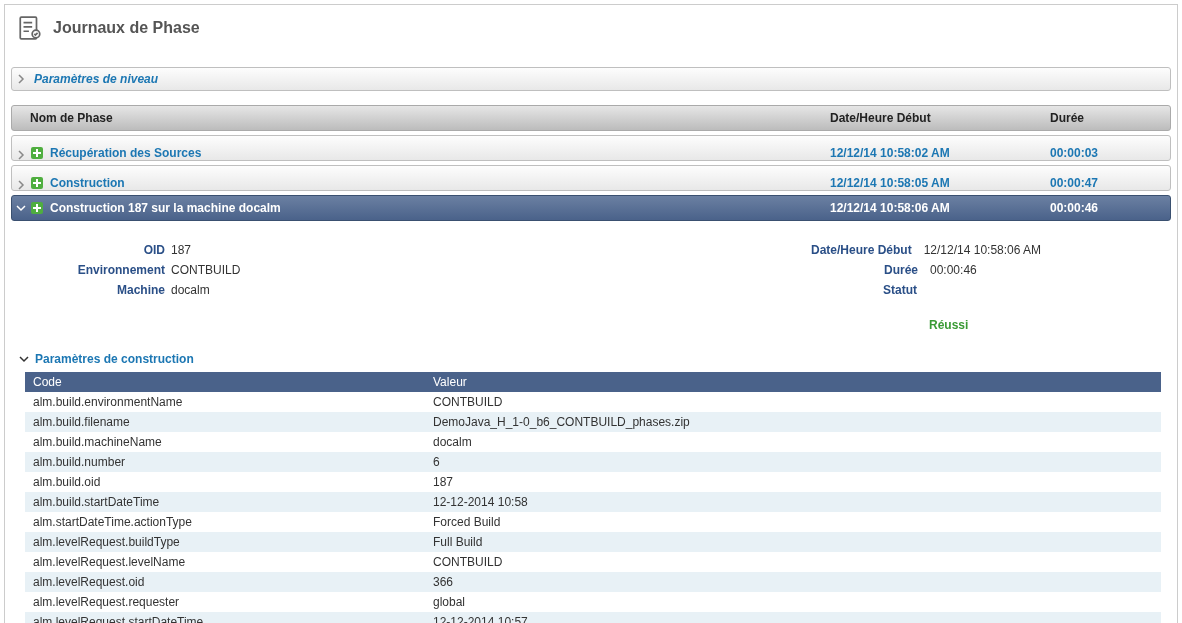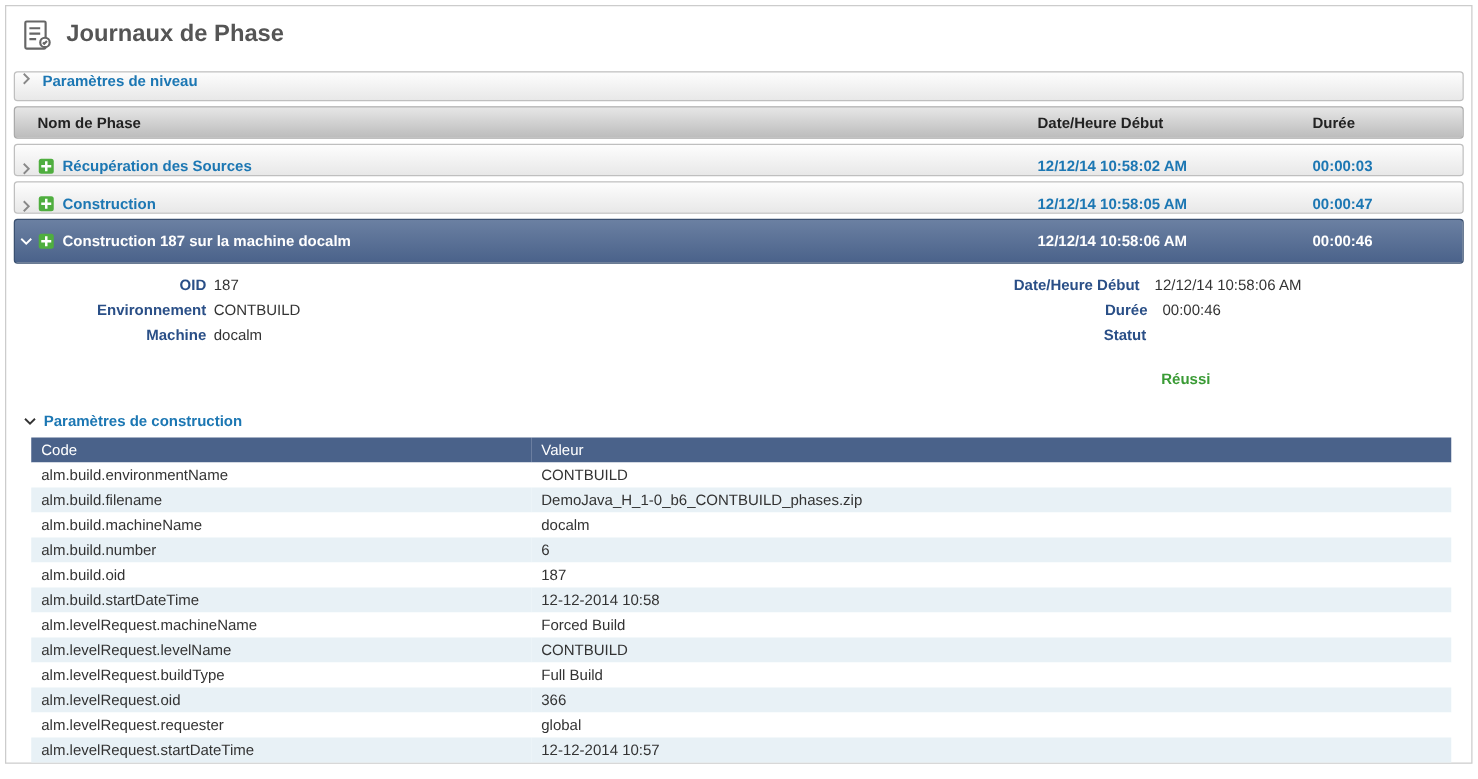--- a/index.html
+++ b/index.html
@@ -18,32 +18,34 @@
   }
   .page-header {
     display: flex;
     align-items: center;
     padding: 10px 12px 12px 12px;
   }
   .page-header .icon {
     margin-right: 10px;
   }
   .page-title {
-    font-size: 19px;
+    font-size: 16px;
     font-weight: bold;
     color: #555;
   }
   .bar {
     border: 1px solid #bfbfbf;
     border-radius: 3px;
-    margin: 4px 6px;
+    margin: 14px 6px;
     background: linear-gradient(#fdfdfd, #e8e8e8);
     display: flex;
+    align-items: center;
     padding: 0;
     height: 24px;
+    font-style: italic;
   }
   .bar .chev {
     width: 18px;
     display: flex;
     justify-content: center;
     color: #888;
     cursor: pointer;
   }
   .bar .title-link {
     color: #1c77b3;
@@ -80,25 +82,25 @@
   .phase-row .plus {
     margin-right: 6px;
     display:flex; align-items:center;
   }
   .phase-row .name { flex: 1; color: #1c77b3; }
   .phase-row .date { width: 220px; color:#1c77b3; }
   .phase-row .dur  { width: 120px; color:#1c77b3; }
   .phase-row-expanded {
     border: 1px solid #3a5070;
     border-radius: 3px;
-    margin: 4px 6px 0 6px;
+    margin: 4px 6px 12px 6px;
     background: linear-gradient(#6b80a2, #4a628a);
     display: flex;
     align-items: center;
-    height: 36px;
+    height: 26px;
     font-weight: bold;
     color: #fff;
   }
   .phase-row-expanded .chev { width:18px; display:flex; justify-content:center; color:#fff; cursor:pointer;}
   .phase-row-expanded .plus { margin-right:6px; display:flex; align-items:center;}
   .phase-row-expanded .name { flex:1; }
   .phase-row-expanded .date { width:220px; }
   .phase-row-expanded .dur  { width:120px; }
   .details {
     margin: 0 6px;
@@ -298,30 +300,30 @@
         </tr>
         <tr>
           <td class="code">alm.build.oid</td>
           <td>187</td>
         </tr>
         <tr>
           <td class="code">alm.build.startDateTime</td>
           <td>12-12-2014 10:58</td>
         </tr>
         <tr>
-          <td class="code">alm.levelRequest.machineName</td>
+          <td class="code">alm.startDateTime.actionType</td>
           <td>Forced Build</td>
+        </tr>
+        <tr>
+          <td class="code">alm.levelRequest.buildType</td>
+          <td>Full Build</td>
         </tr>
         <tr>
           <td class="code">alm.levelRequest.levelName</td>
           <td>CONTBUILD</td>
-        </tr>
-        <tr>
-          <td class="code">alm.levelRequest.buildType</td>
-          <td>Full Build</td>
         </tr>
         <tr>
           <td class="code">alm.levelRequest.oid</td>
           <td>366</td>
         </tr>
         <tr>
           <td class="code">alm.levelRequest.requester</td>
           <td>global</td>
         </tr>
         <tr>

